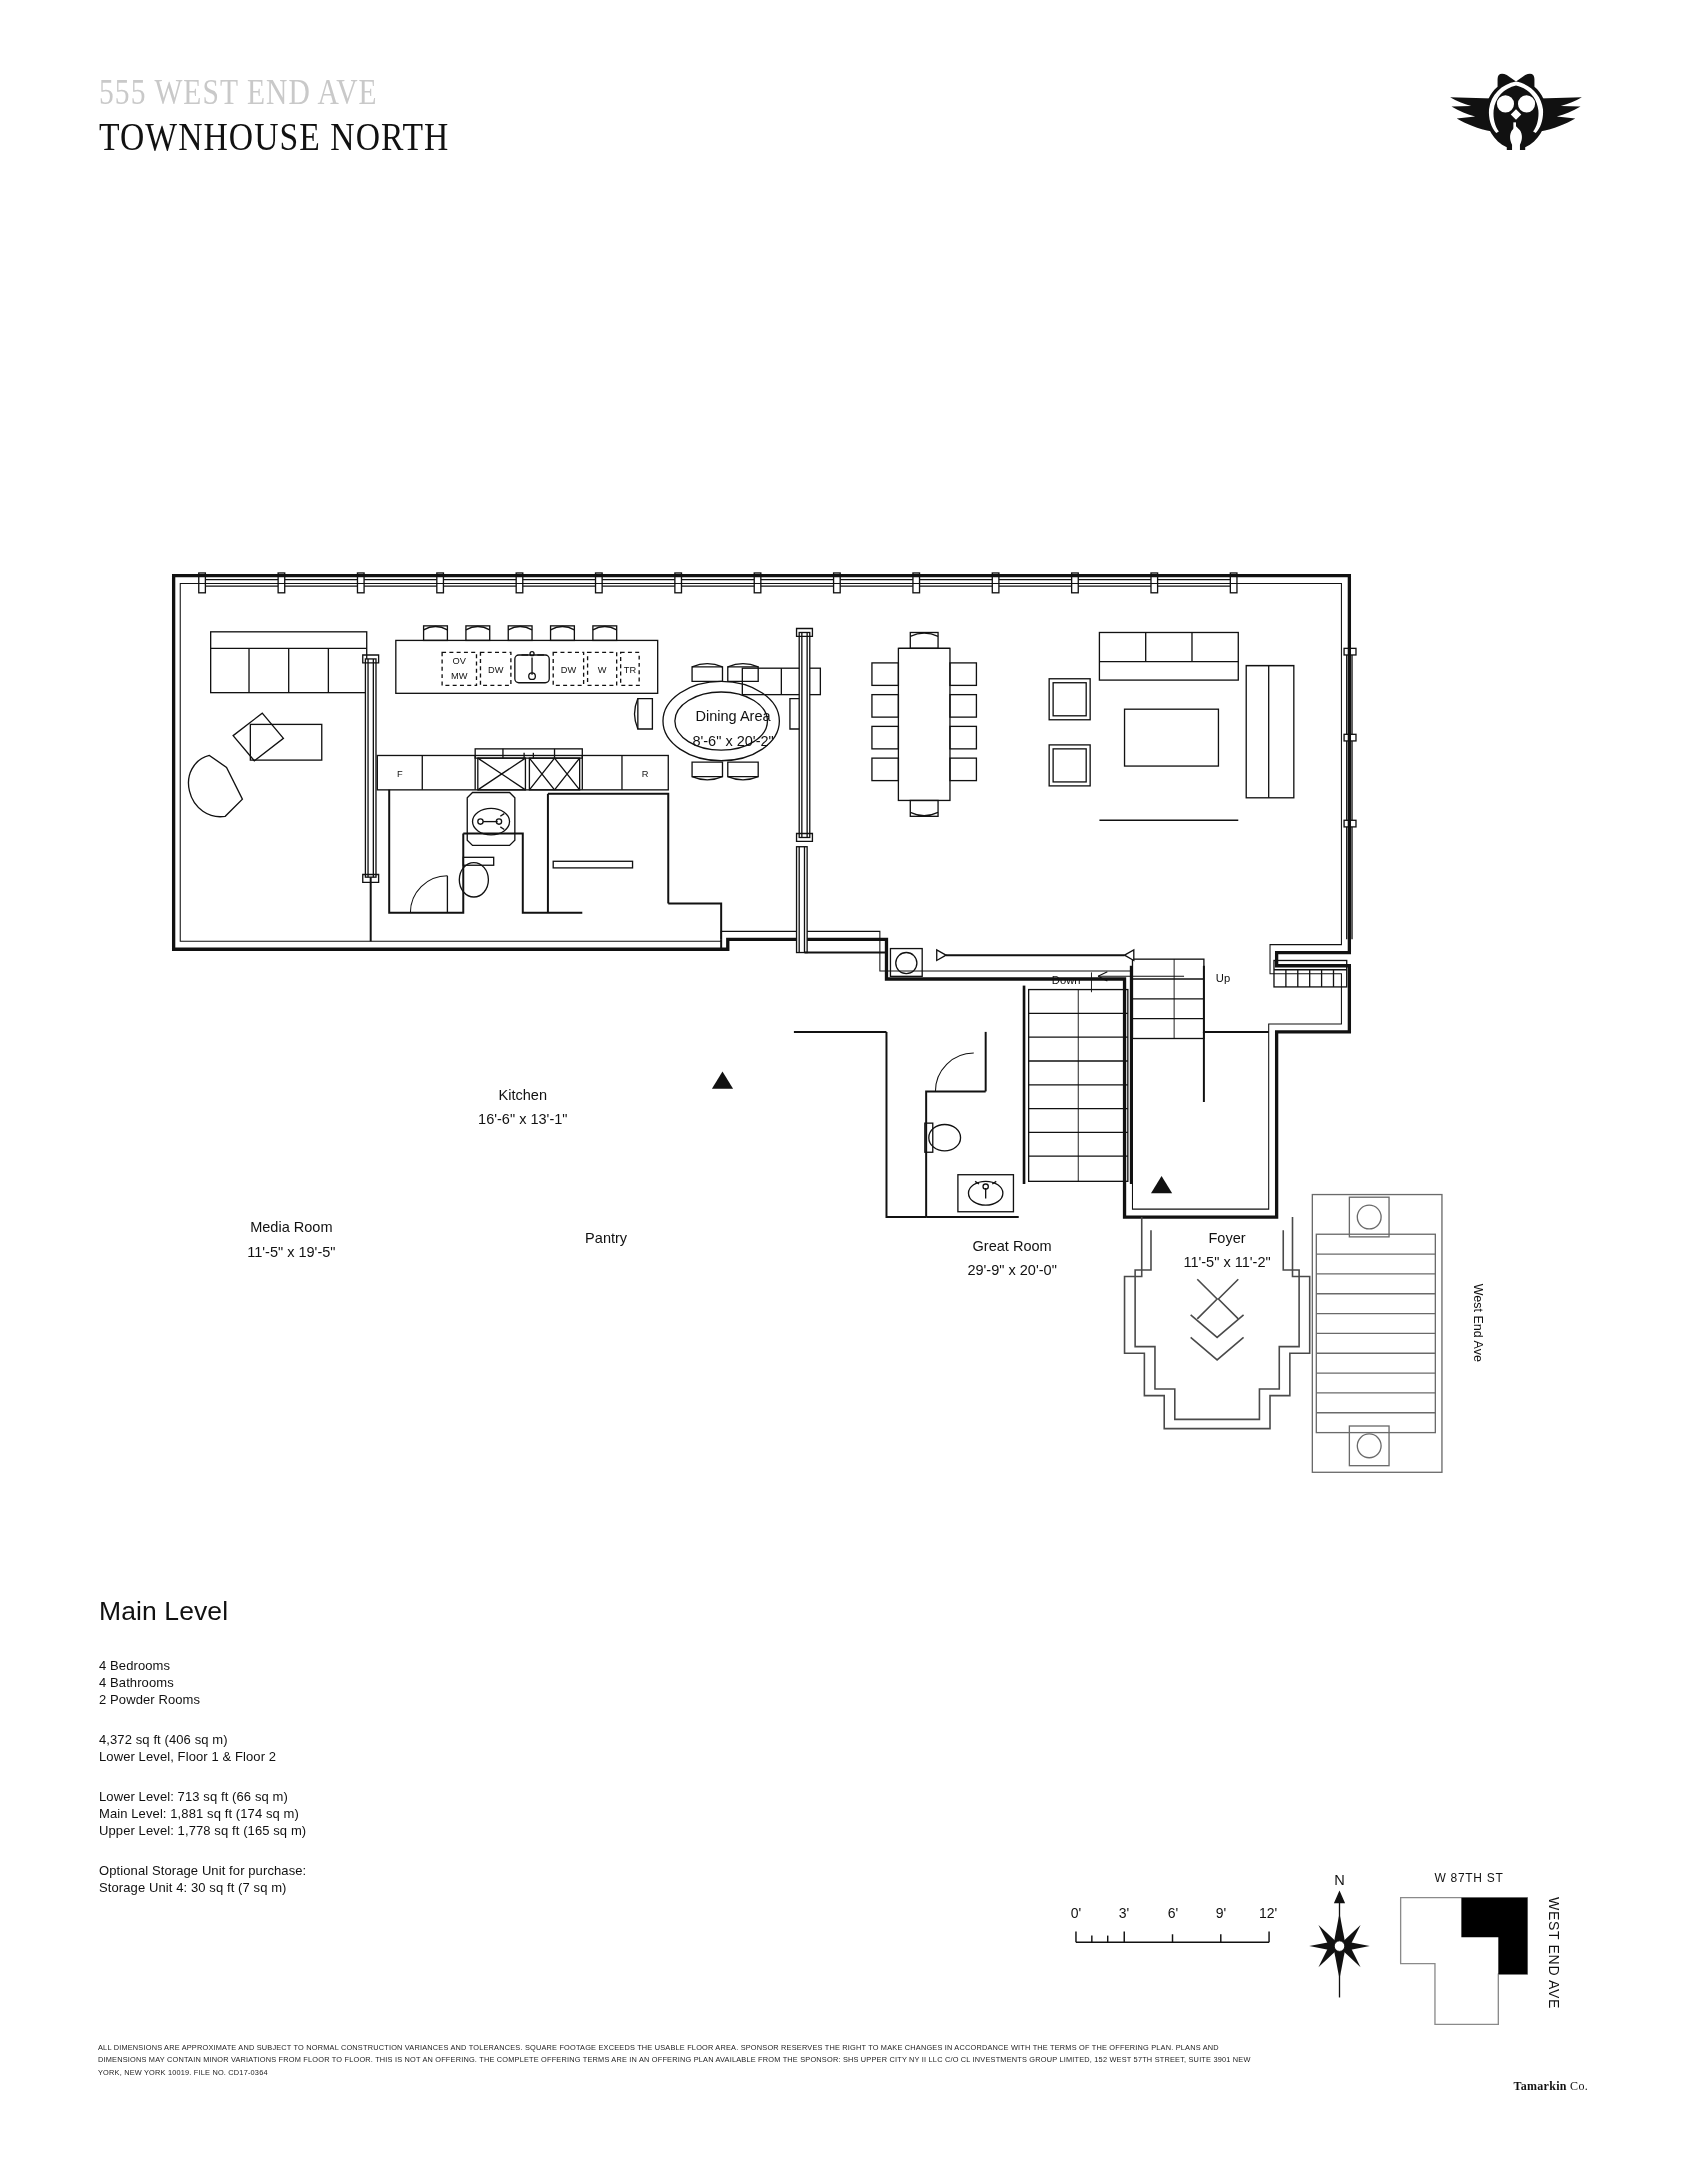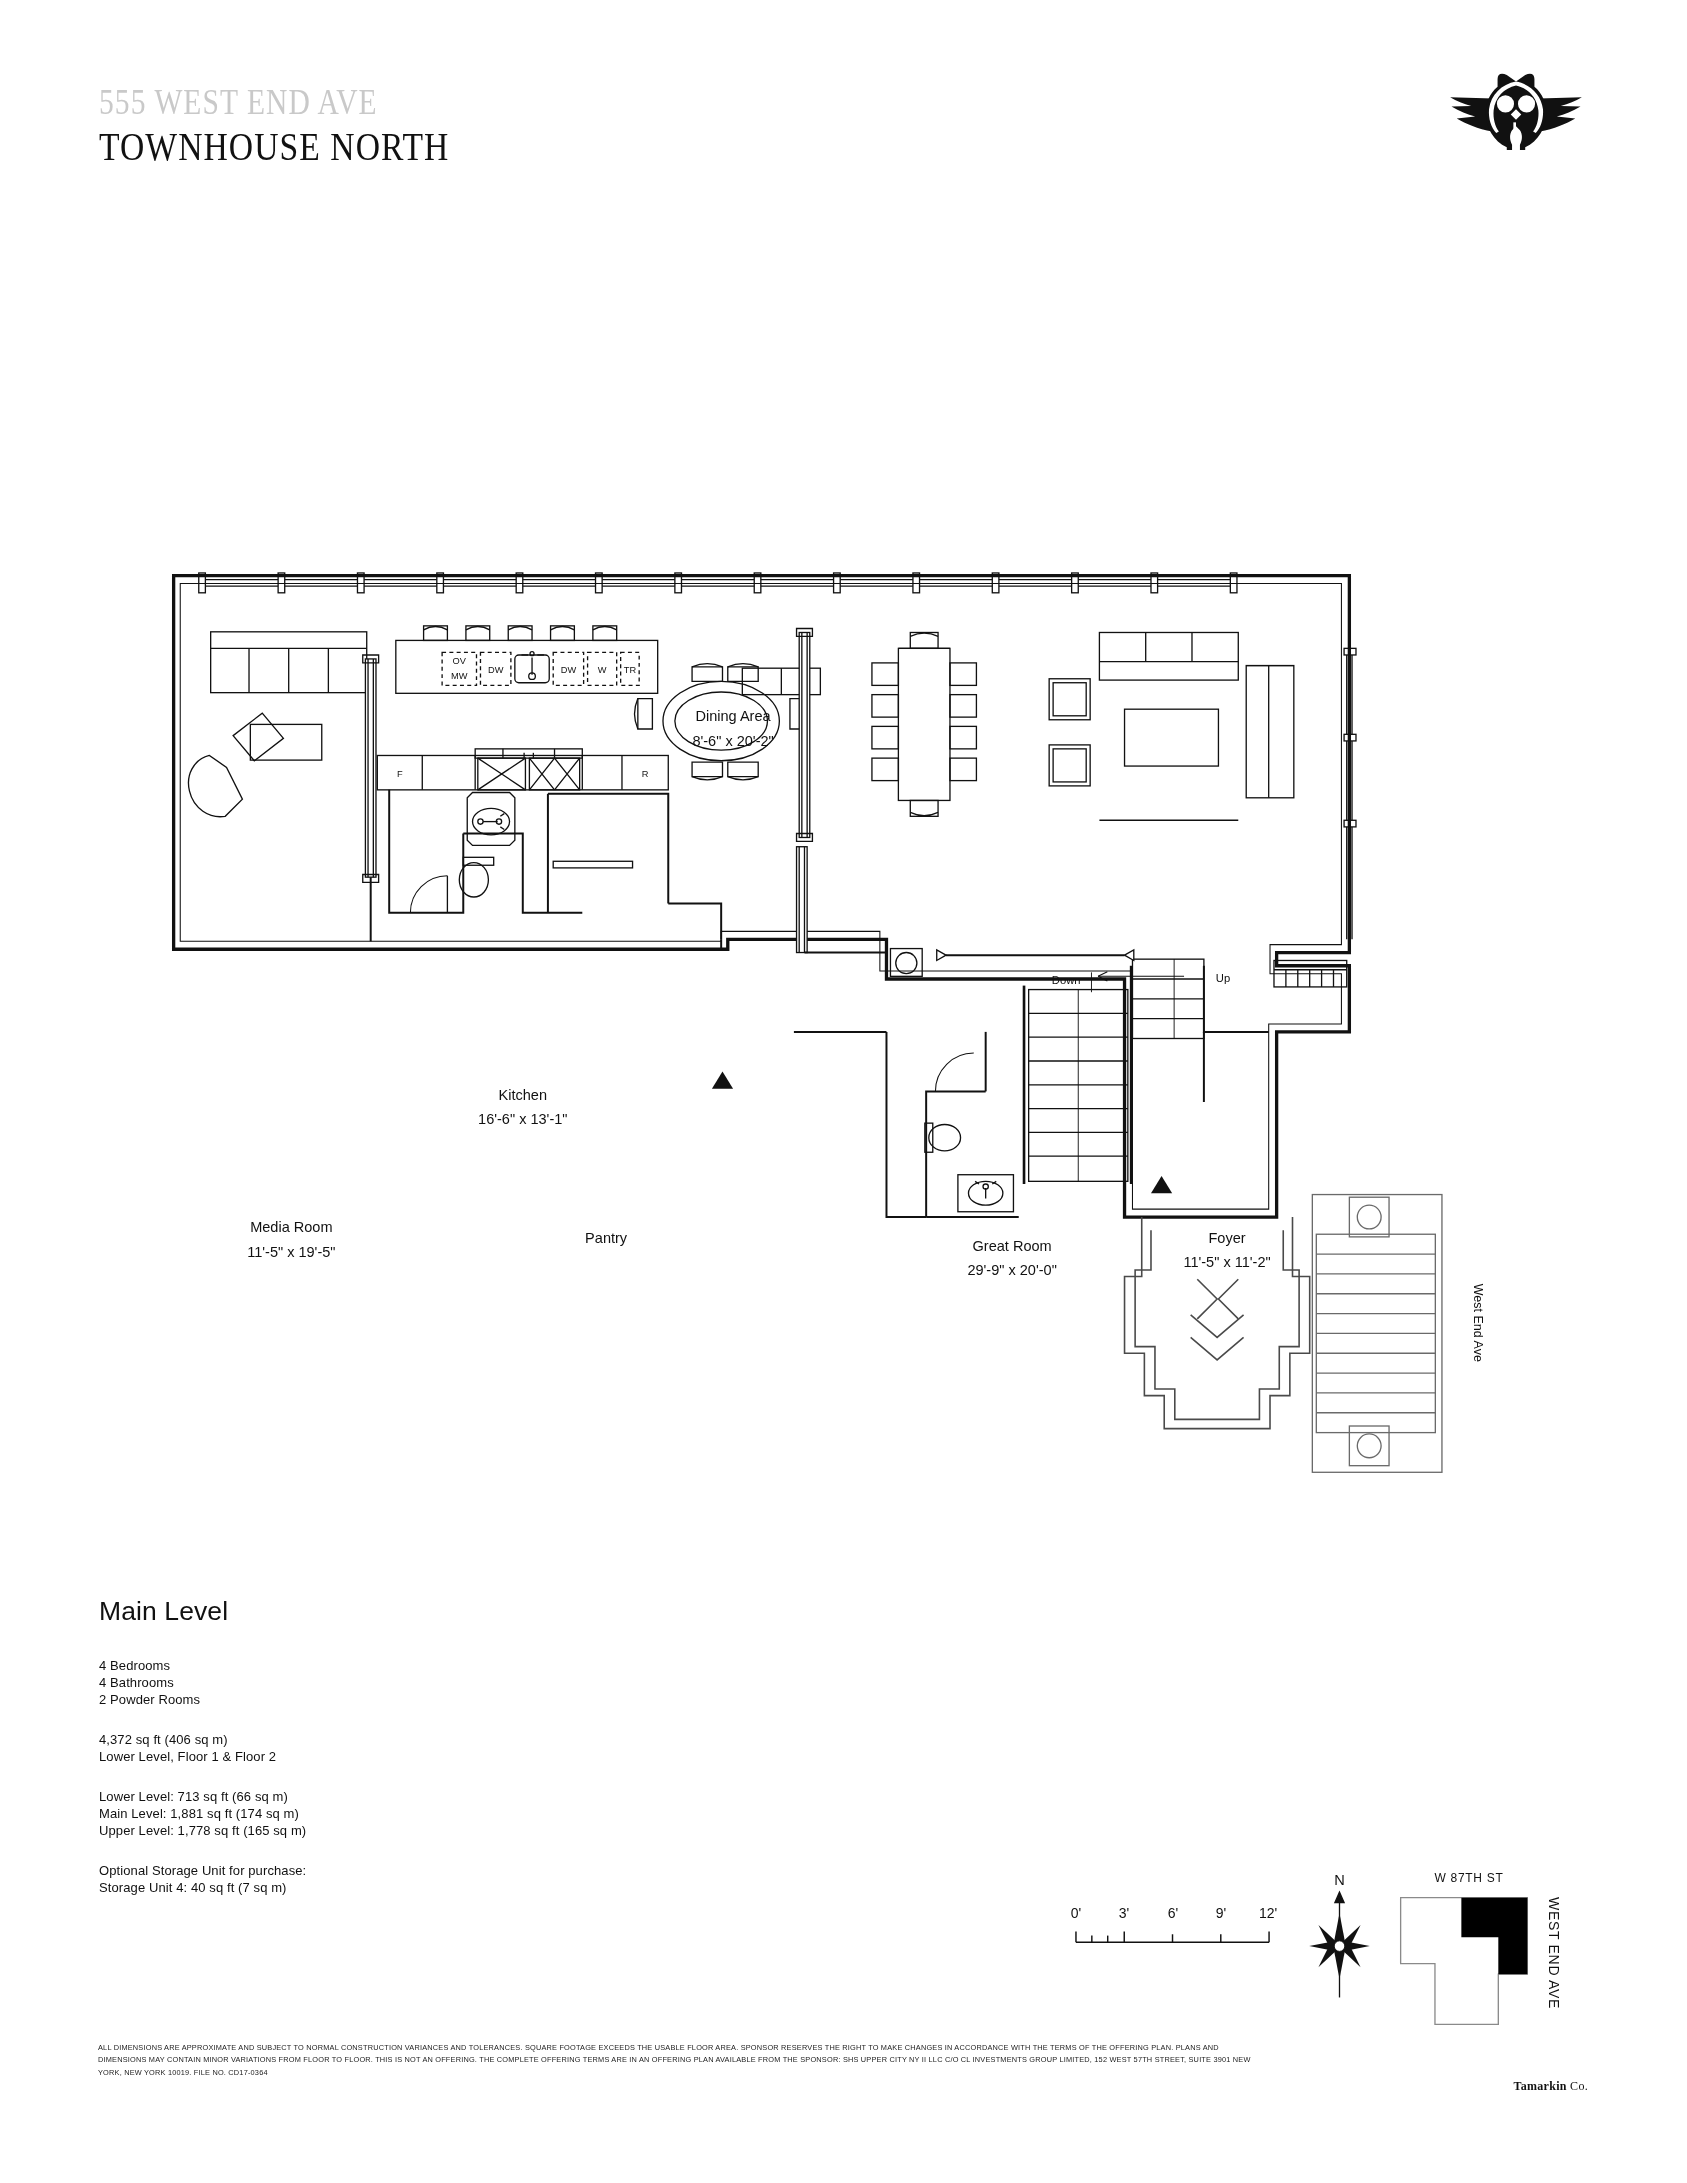--- a/index.html
+++ b/index.html
@@ -6,21 +6,21 @@
   body {
     width:1687px; height:2183px;
     font-family:"Liberation Sans", sans-serif;
     color:#111111;
     position:relative;
     overflow:hidden;
   }
   .page { position:absolute; inset:0; }
 
   
-  .header { position:absolute; left:99px; top:83px; }
+  .header { position:absolute; left:99px; top:73px; }
   .addr {
     font-family:"Liberation Serif", serif;
     font-size:36px; letter-spacing:1.3px; color:#c9c9c9;
     line-height:1.08; font-weight:400;
     transform:scaleX(0.82); transform-origin:left center;
   }
   .unit {
     font-family:"Liberation Serif", serif;
     font-size:41px; letter-spacing:1.3px; color:#111111;
     line-height:1.1; font-weight:400; margin-top:2.6px;
@@ -521,21 +521,21 @@
       <span>4,372 sq ft (406 sq m)</span><br>
       <span>Lower Level, Floor 1 &amp; Floor 2</span>
     </p>
     <p>
       <span>Lower Level: 713 sq ft (66 sq m)</span><br>
       <span>Main Level: 1,881 sq ft (174 sq m)</span><br>
       <span>Upper Level: 1,778 sq ft (165 sq m)</span>
     </p>
     <p class="last">
       <span>Optional Storage Unit for purchase:</span><br>
-      <span>Storage Unit 4: 40 sq ft (7 sq m)</span>
+      <span>Storage Unit 4: 30 sq ft (7 sq m)</span>
     </p>
   </div>
 
   <div class="scalebar">
     <div class="lbls">
       <span style="left:4px">0'</span>
       <span style="left:52px">3'</span>
       <span style="left:101px">6'</span>
       <span style="left:149px">9'</span>
       <span style="left:196px">12'</span>

